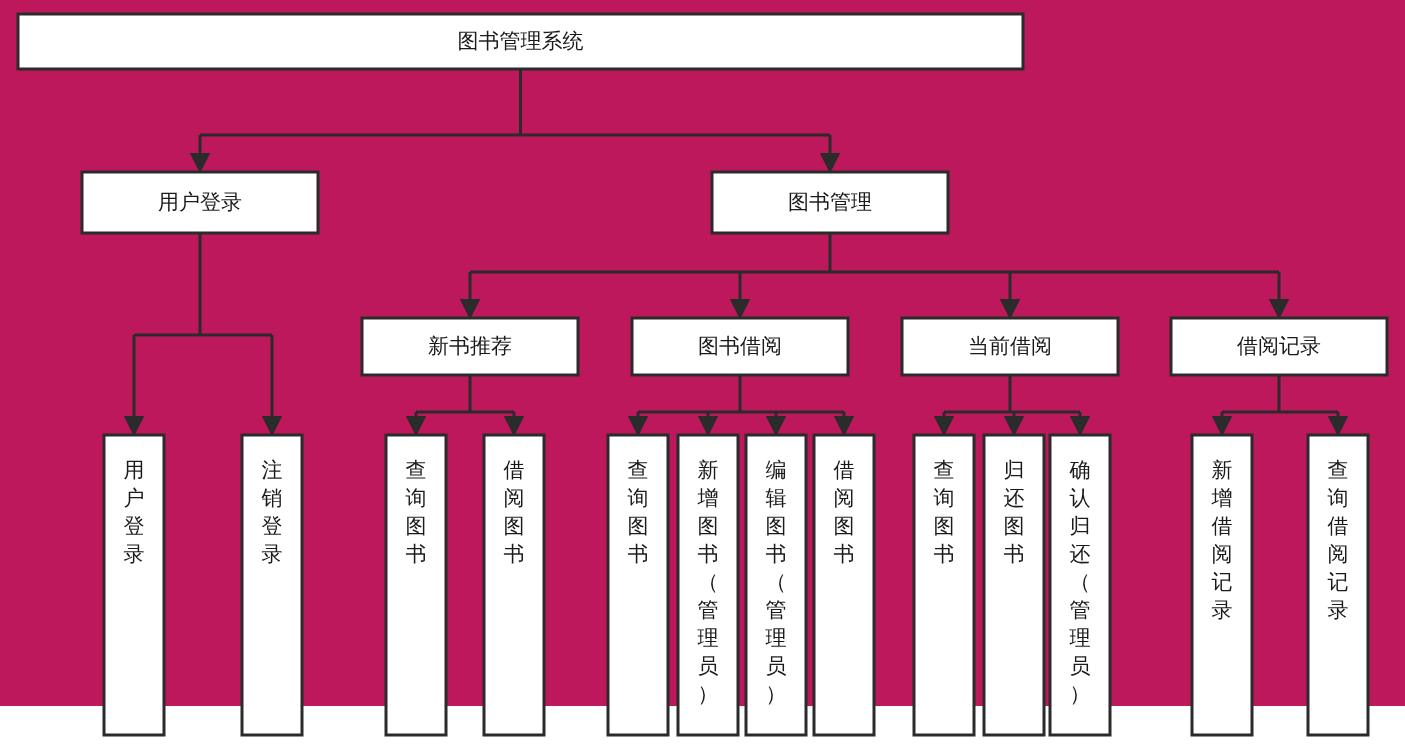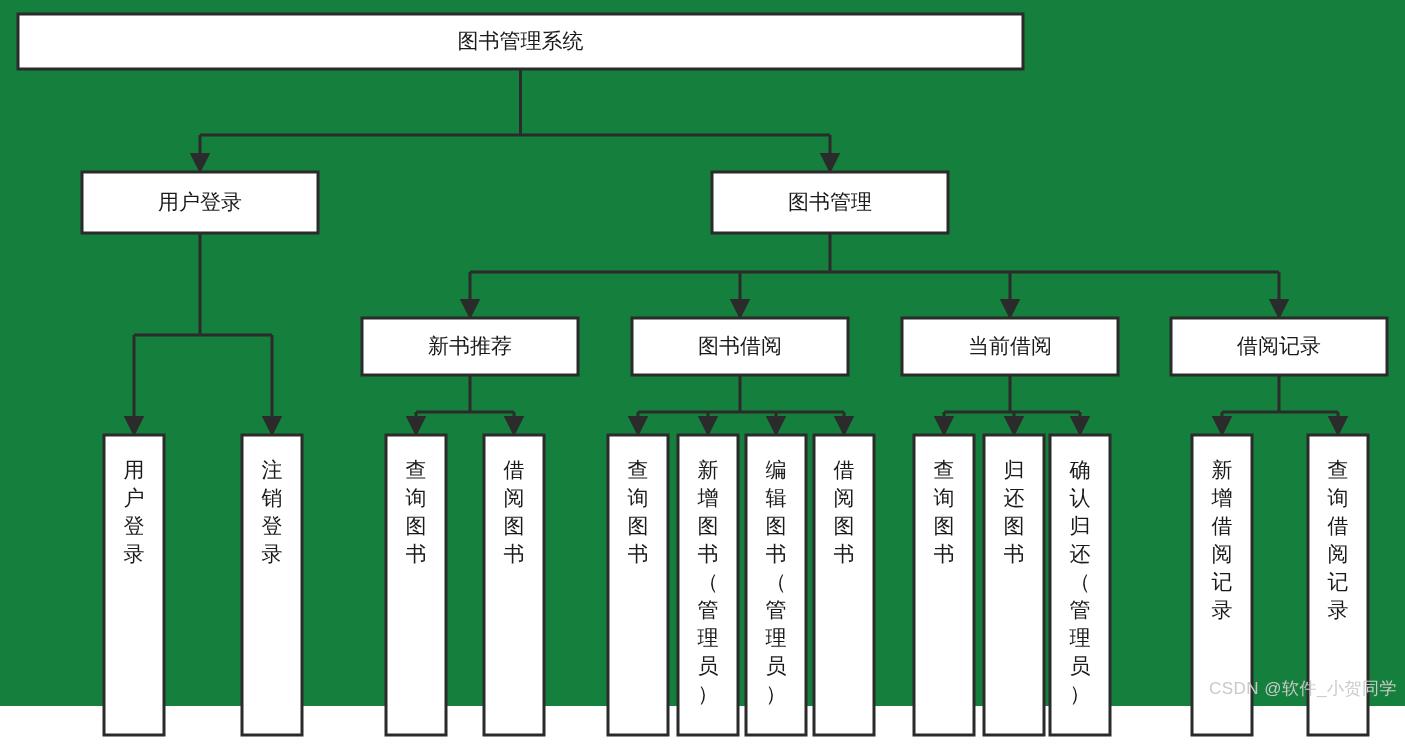--- a/index.html
+++ b/index.html
@@ -1,20 +1,20 @@
 <!DOCTYPE html>
 <html><head>
 <meta charset="utf-8">
 <style>
   html,body{margin:0;padding:0;background:#ffffff;}
   body{
     font-family:"Liberation Sans","DejaVu Sans",sans-serif;
     width:1405px;height:747px;overflow:hidden;position:relative;
   }
-  #diagram-root{position:relative;width:1405px;height:706px;background:#15803d;}
+  #diagram-root{position:relative;width:1405px;height:706px;background:#be185d;}
   svg#tree{position:absolute;left:0;top:0;width:1405px;height:747px;display:block;}
   .node-rect{fill:#ffffff;stroke:#2b2b2b;stroke-width:3;}
   .link{stroke:#2b2b2b;stroke-width:3;fill:none;}
   .node-label{
     font-family:"Liberation Sans","DejaVu Sans",sans-serif;
     fill:#1a1a1a;font-size:21px;text-anchor:middle;dominant-baseline:middle;
   }
   .vert-label{
     font-family:"Liberation Sans","DejaVu Sans",sans-serif;
     fill:#1a1a1a;font-size:21px;text-anchor:middle;
@@ -149,14 +149,13 @@
           <rect x="1192" y="435" width="60" height="300" class="node-rect"></rect>
           <text x="1222" class="vert-label"><tspan x="1222" y="477">新</tspan><tspan x="1222" y="505">增</tspan><tspan x="1222" y="533">借</tspan><tspan x="1222" y="561">阅</tspan><tspan x="1222" y="589">记</tspan><tspan x="1222" y="617">录</tspan></text>
         </g>
         <g>
           <rect x="1308" y="435" width="60" height="300" class="node-rect"></rect>
           <text x="1338" class="vert-label"><tspan x="1338" y="477">查</tspan><tspan x="1338" y="505">询</tspan><tspan x="1338" y="533">借</tspan><tspan x="1338" y="561">阅</tspan><tspan x="1338" y="589">记</tspan><tspan x="1338" y="617">录</tspan></text>
         </g>
       </g>
   </svg>
 
-  <div class="watermark">CSDN @软件_小贺同学</div>
 </div>
 
 </body></html>

